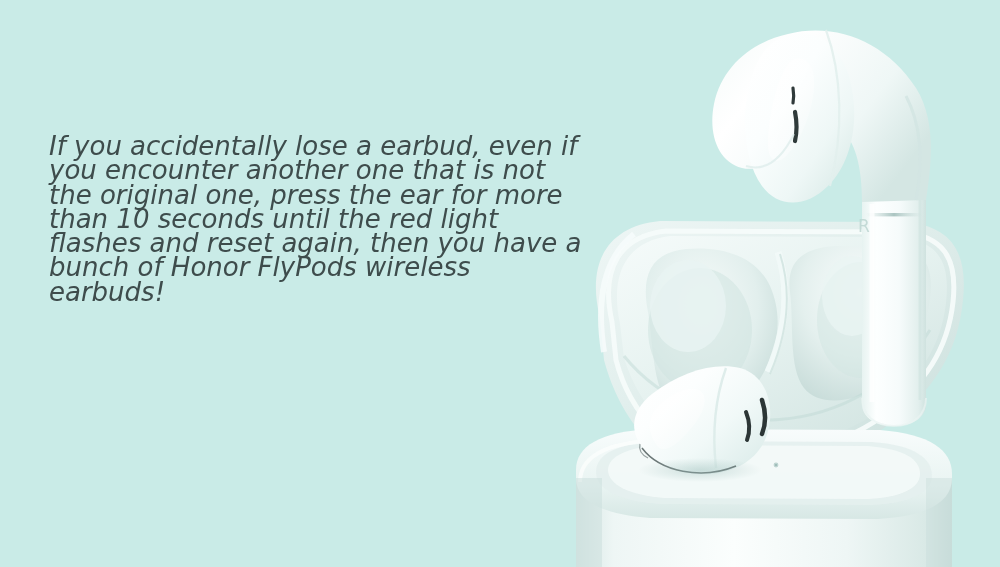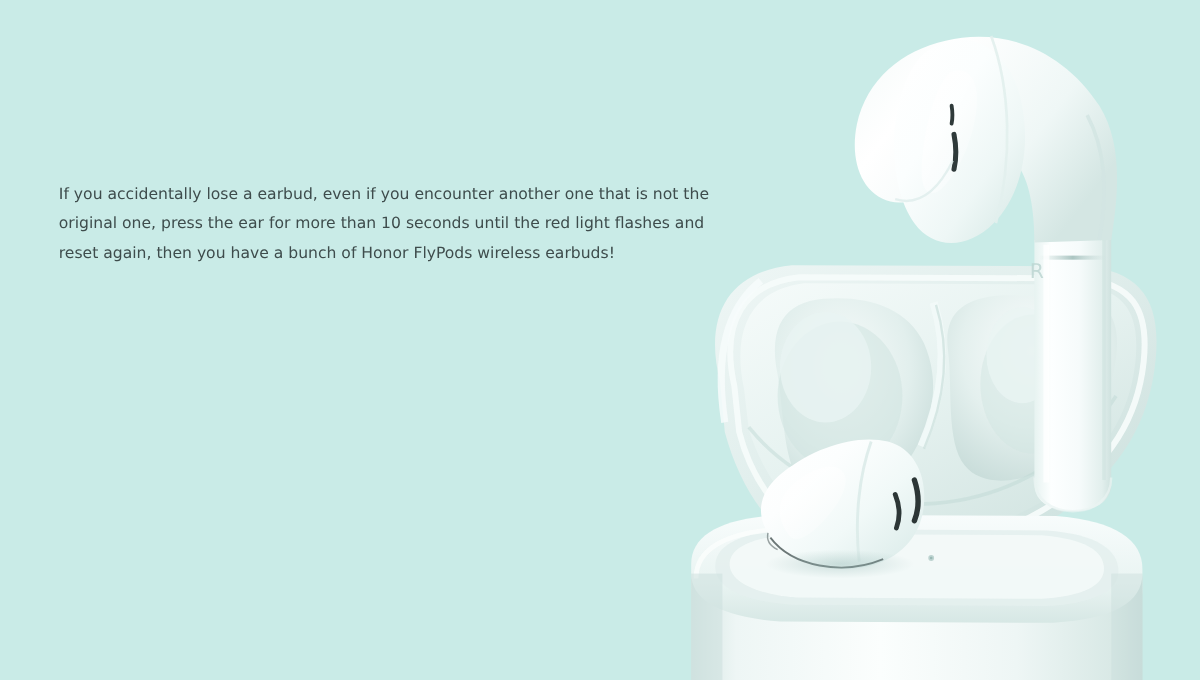--- a/index.html
+++ b/index.html
@@ -30,27 +30,28 @@
     margin: 0;
     font-family: "DejaVu Sans", sans-serif;
     font-size: 37px;
     font-weight: bold;
     line-height: 1.12;
     letter-spacing: -0.2px;
     color: #141414;
     white-space: nowrap;
   }
   .body-copy {
-    margin: 25px 0 0 0;
+    margin: 8px 0 0 0;
     font-family: "DejaVu Sans", sans-serif;
-    font-size: 13px;
+    font-size: 26px;
     font-weight: normal;
     line-height: 24.3px;
     color: #3e4c4c;
     width: 542px;
+    font-style: italic;
   }
 
   
   .product {
     position: absolute;
     left: 0; top: 0;
     width: 1000px;
     height: 567px;
     z-index: 10;
   }

